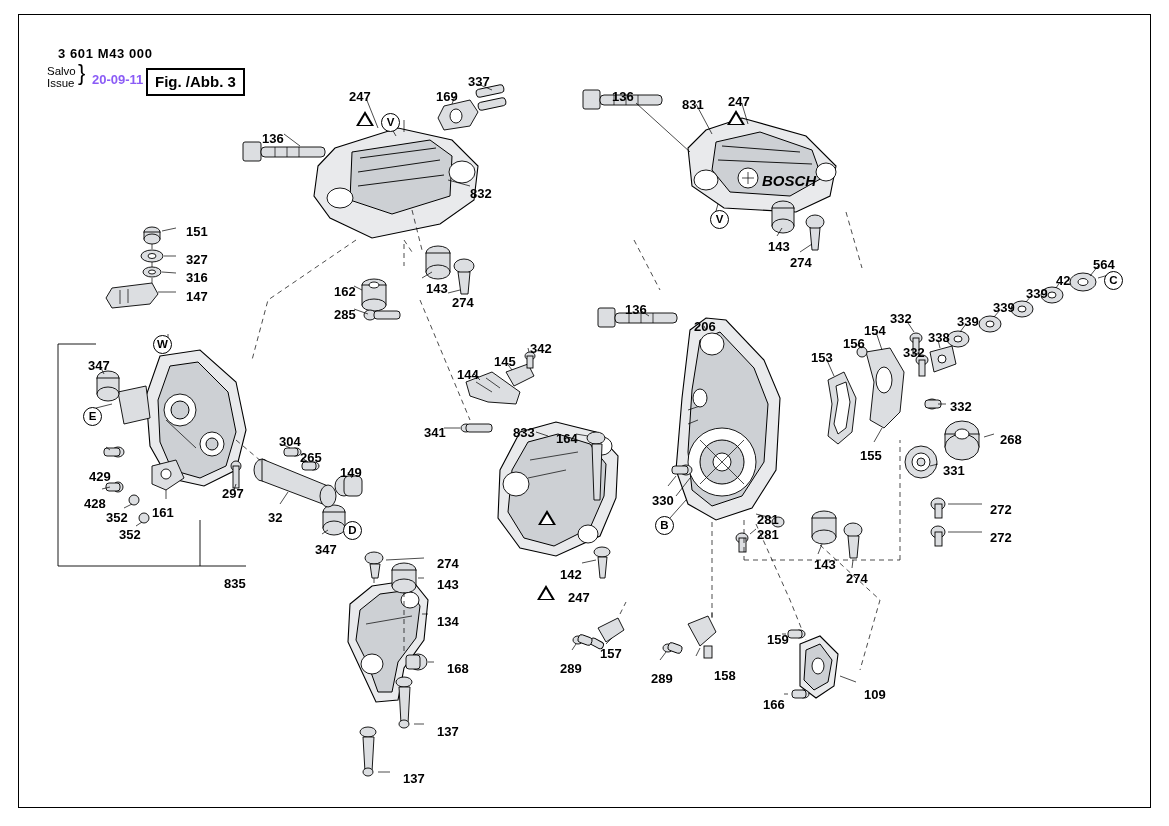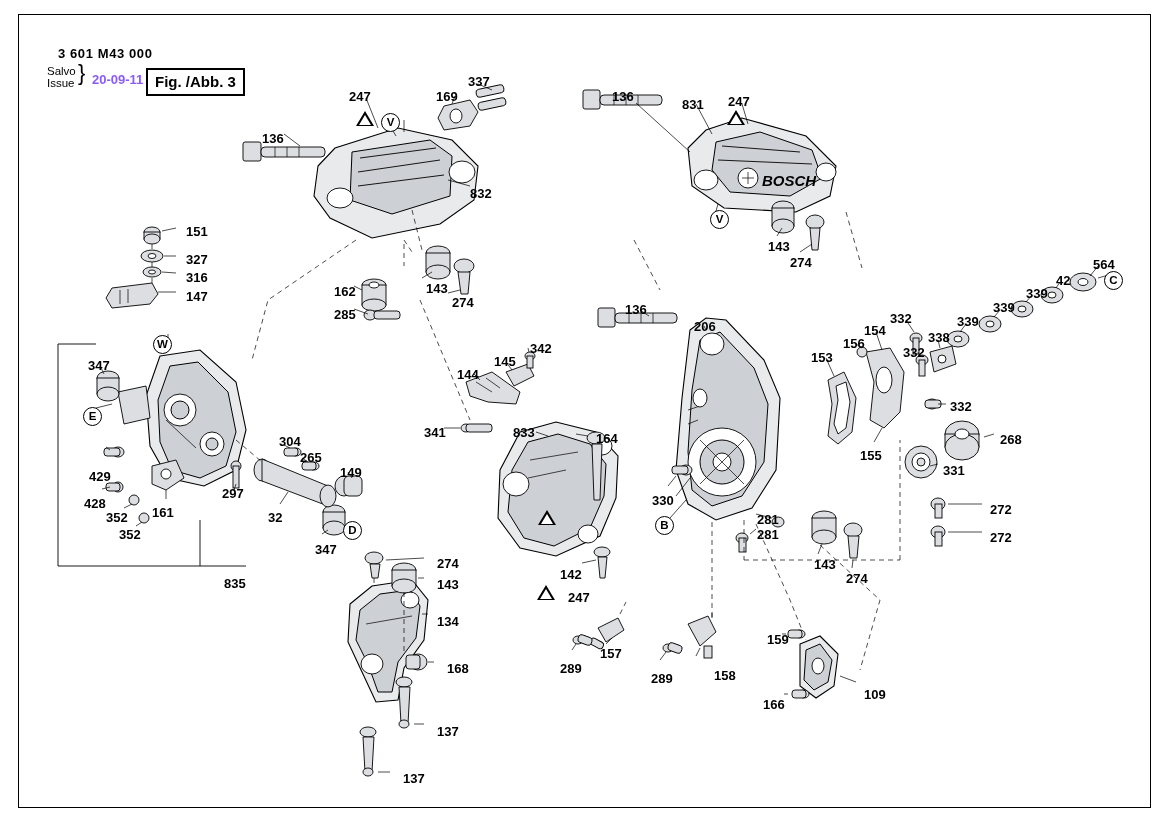--- a/index.html
+++ b/index.html
@@ -627,21 +627,21 @@
       <div class="lbl" style="left: 1000px; top: 432px;">268</div>
       <div class="lbl" style="left: 943px; top: 463px;">331</div>
       <div class="lbl" style="left: 625px; top: 302px;">136</div>
       <div class="lbl" style="left: 694px; top: 319px;">206</div>
       <div class="lbl" style="left: 88px; top: 358px;">347</div>
       <div class="lbl" style="left: 518px; top: 341px; margin-left: 12px;">342</div>
       <div class="lbl" style="left: 494px; top: 354px;">145</div>
       <div class="lbl" style="left: 457px; top: 367px;">144</div>
       <div class="lbl" style="left: 424px; top: 425px;">341</div>
       <div class="lbl" style="left: 513px; top: 425px;">833</div>
-      <div class="lbl" style="left: 556px; top: 431px; margin-left: 40px;">164</div>
+      <div class="lbl" style="left: 556px; top: 431px;">164</div>
       <div class="lbl" style="left: 279px; top: 434px;">304</div>
       <div class="lbl" style="left: 300px; top: 450px;">265</div>
       <div class="lbl" style="left: 340px; top: 465px;">149</div>
       <div class="lbl" style="left: 89px; top: 469px;">429</div>
       <div class="lbl" style="left: 222px; top: 486px;">297</div>
       <div class="lbl" style="left: 84px; top: 496px;">428</div>
       <div class="lbl" style="left: 106px; top: 510px;">352</div>
       <div class="lbl" style="left: 152px; top: 505px;">161</div>
       <div class="lbl" style="left: 119px; top: 527px;">352</div>
       <div class="lbl" style="left: 268px; top: 510px;">32</div>

